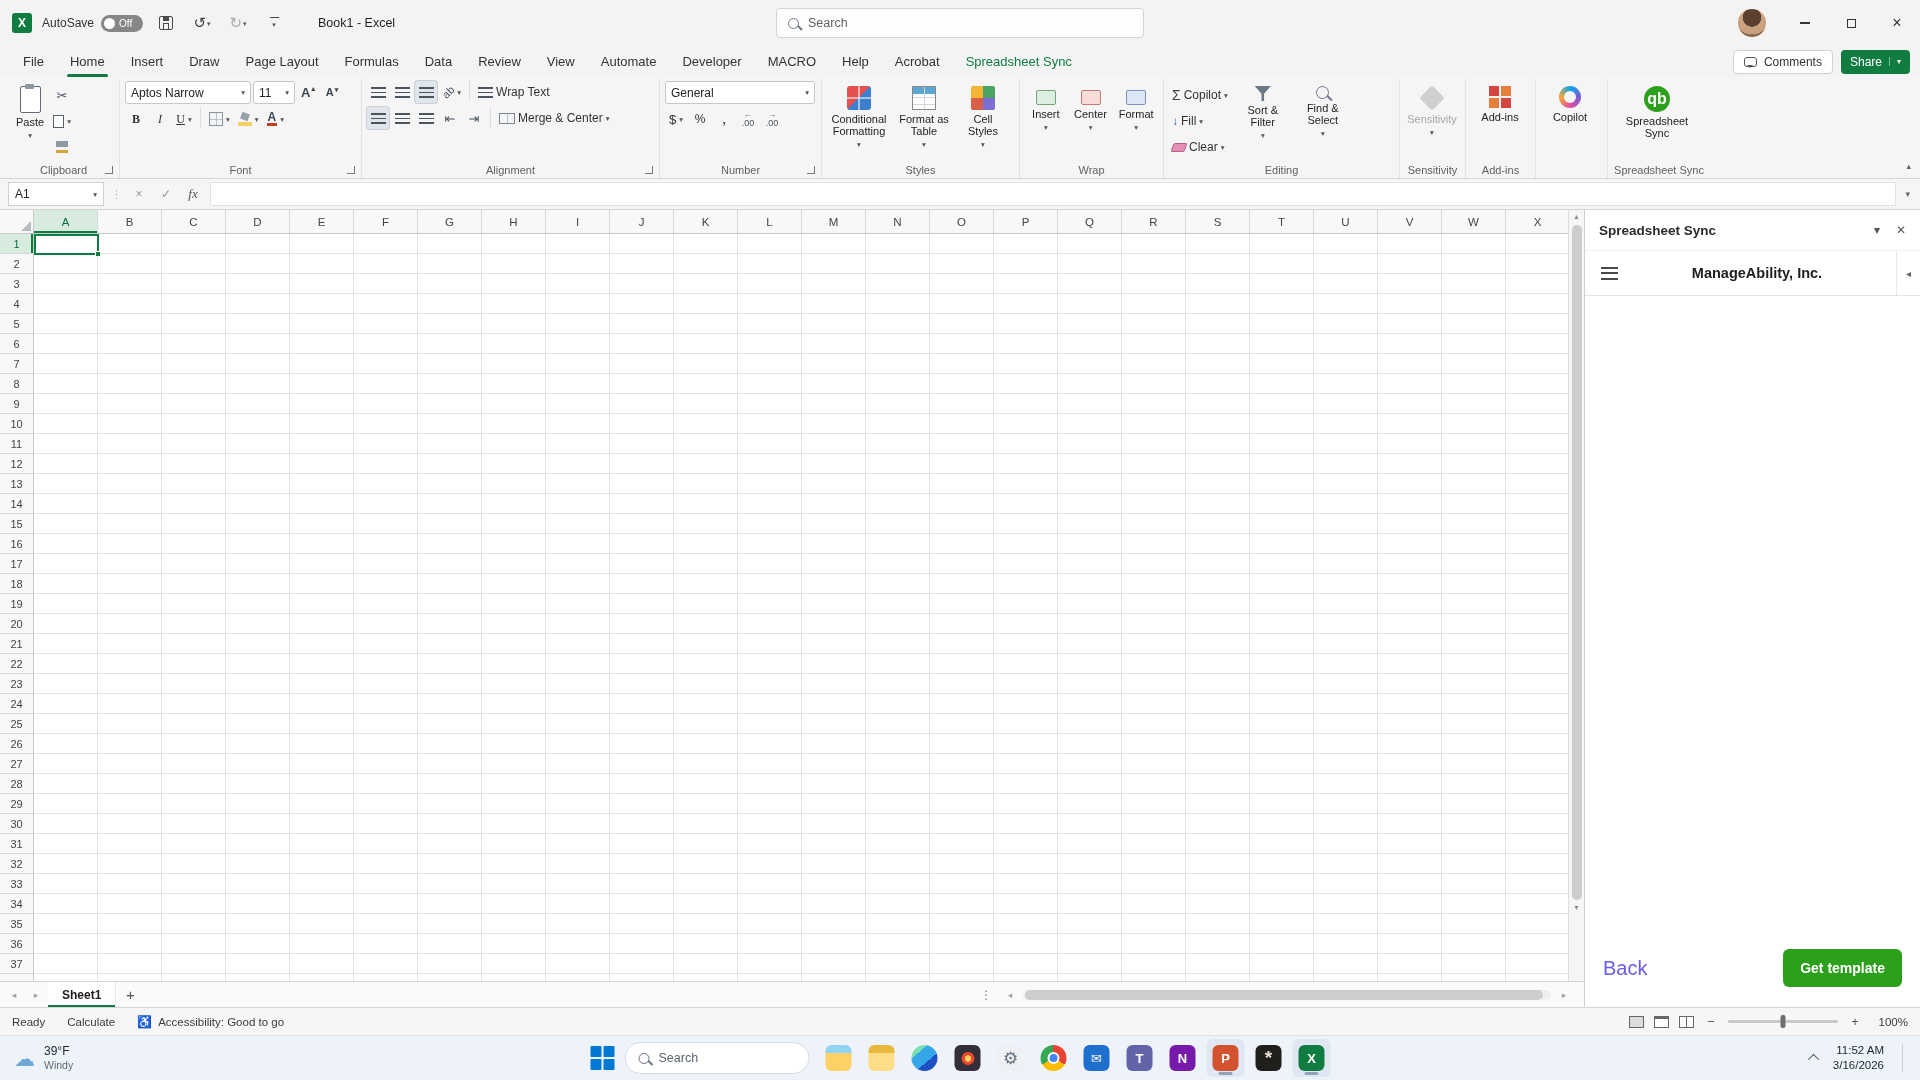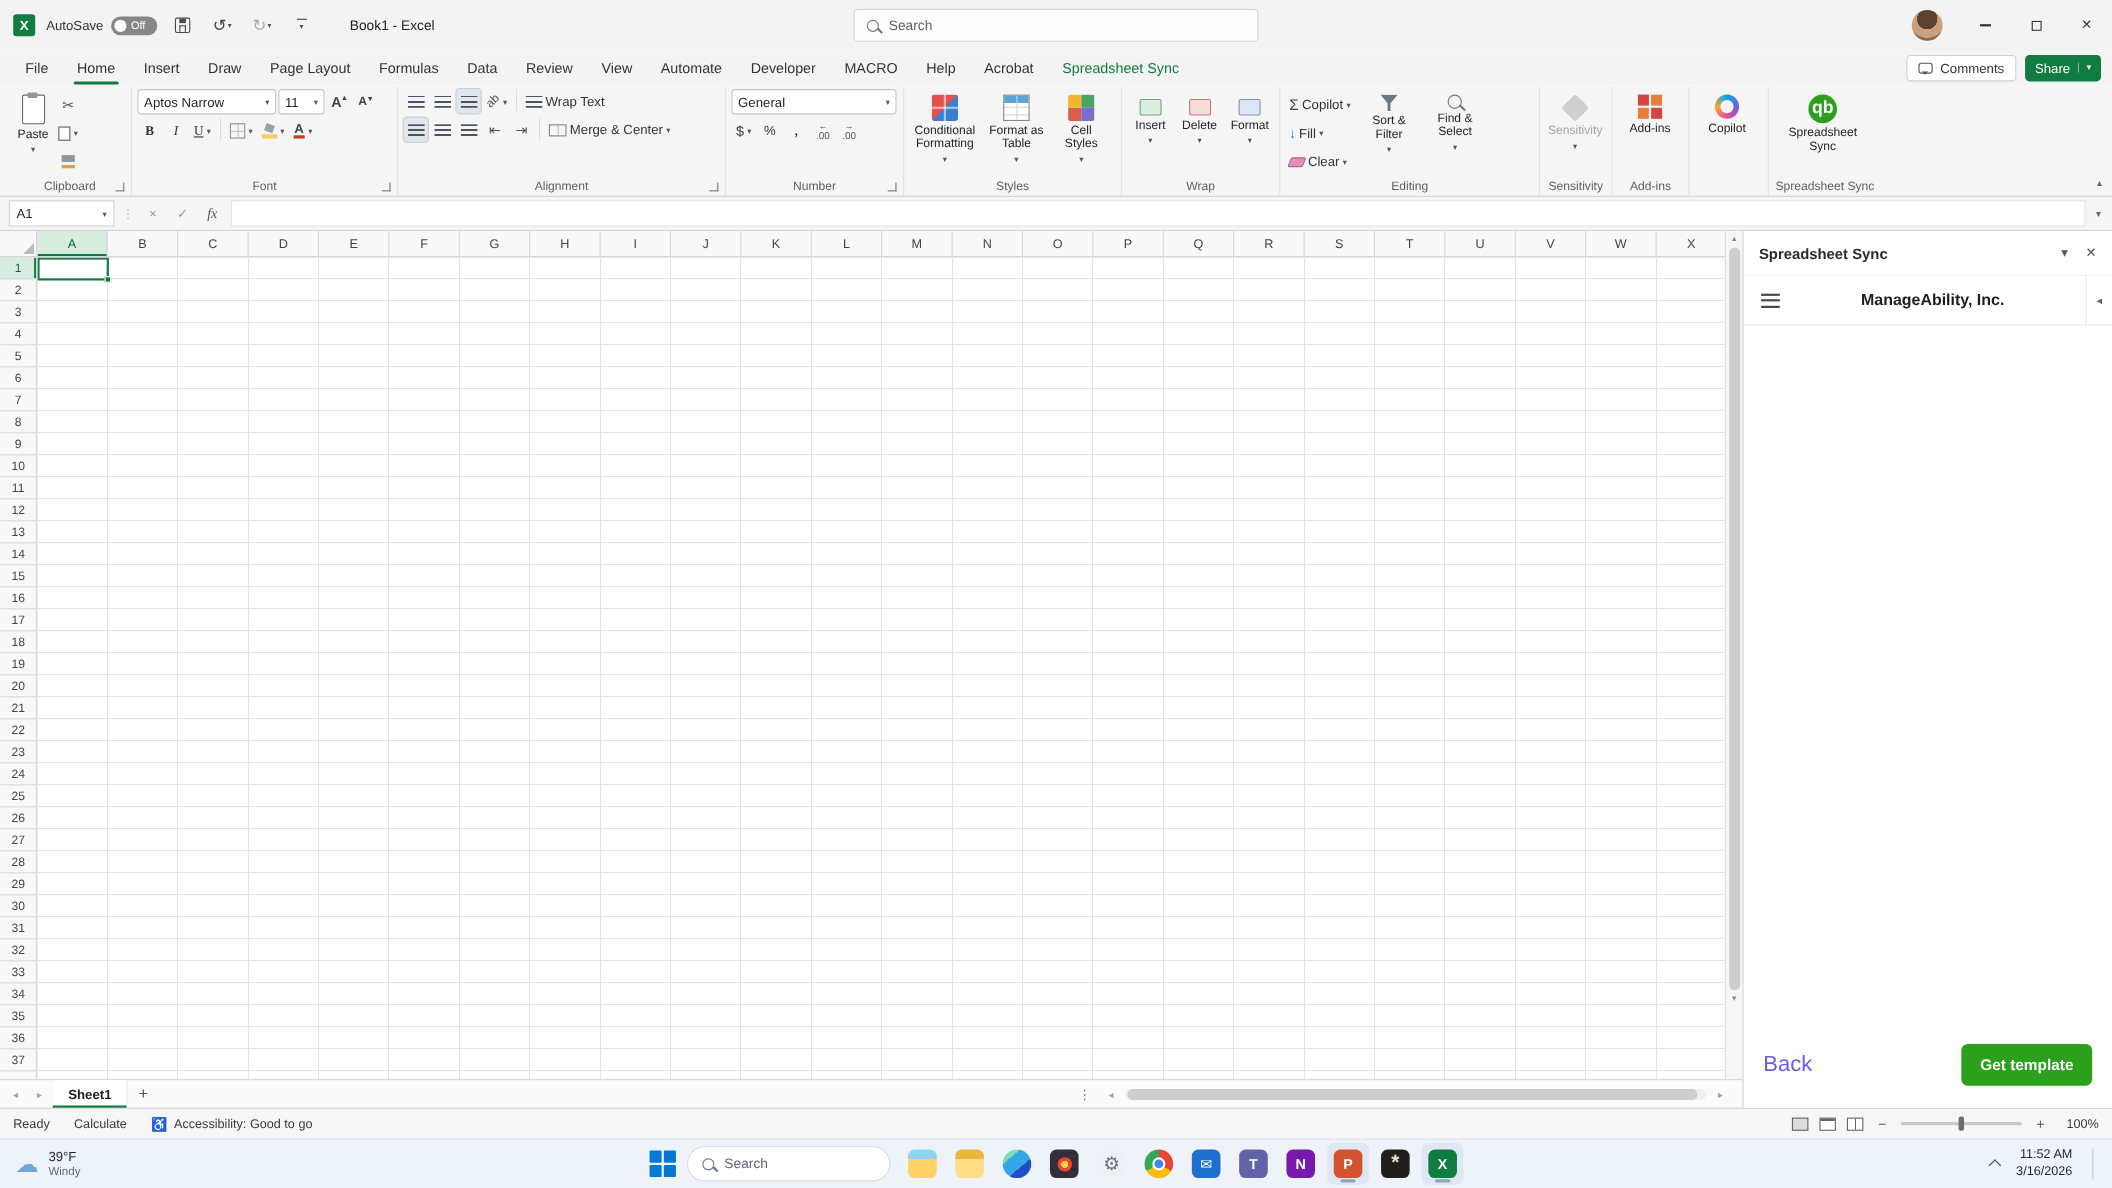--- a/index.html
+++ b/index.html
@@ -512,21 +512,21 @@
 
     <div class="rgroup g-cells">
       <div class="rg-content">
         <button class="bigbtn" style="width:42px">
           <span class="cellic ci-insert"></span>
           <span class="bb-text">Insert</span>
           <span class="dd">▾</span>
         </button>
         <button class="bigbtn" style="width:42px">
           <span class="cellic ci-delete"></span>
-          <span class="bb-text">Delete</span>
+          <span class="bb-text">Center</span>
           <span class="dd">▾</span>
         </button>
         <button class="bigbtn" style="width:44px">
           <span class="cellic ci-format"></span>
           <span class="bb-text">Format</span>
           <span class="dd">▾</span>
         </button>
       </div>
       <div class="rg-footer">
           <span class="rg-label">Wrap</span>

